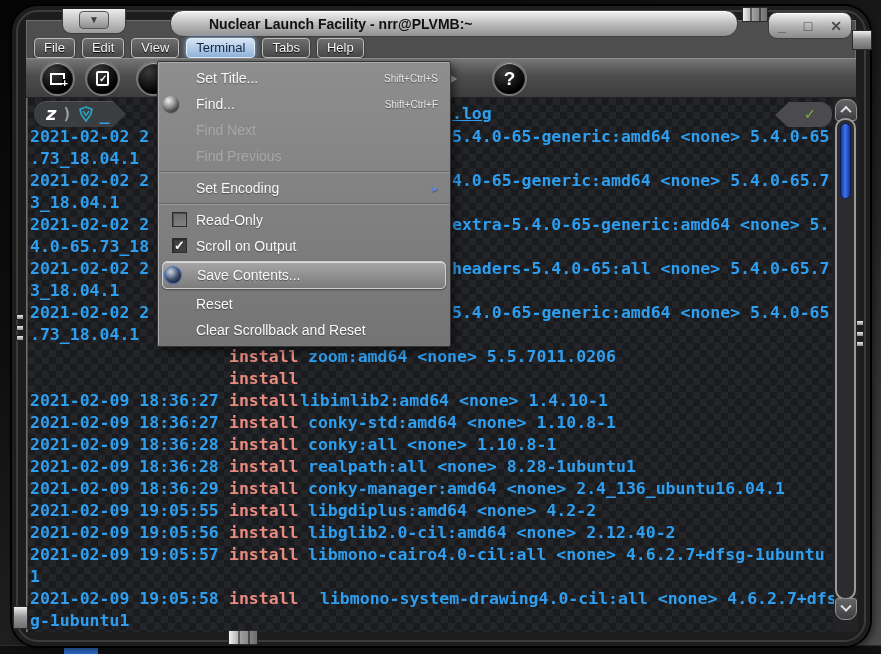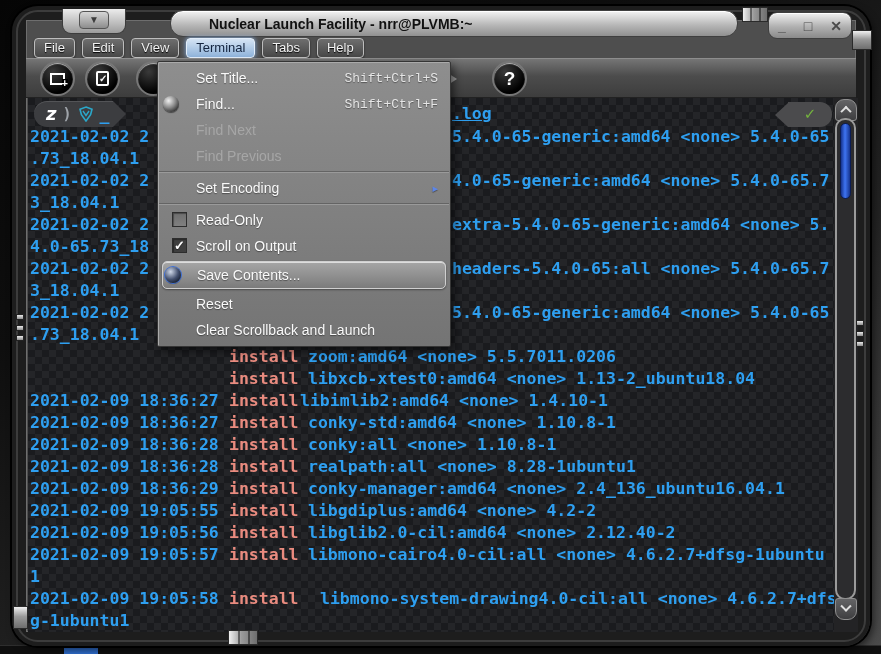--- a/index.html
+++ b/index.html
@@ -87,21 +87,21 @@
   .chev.down{transform:rotate(135deg) translate(-2px,2px);}
   .groove{position:absolute;left:1px;top:20px;width:21px;height:482px;border:2px solid #9a9a9a;border-radius:10px;background:#2c2c2e;}
   .thumb{position:absolute;left:3px;top:3px;width:11px;height:76px;border-radius:6px;border:1px solid #0b1d55;
     background:linear-gradient(90deg,#16348f,#3e74f2 45%,#16348f);}
   
   .cmenu{position:absolute;left:157px;top:61px;width:294px;background:linear-gradient(180deg,#8e8e8e,#747474);
     border:1px solid #353535;border-radius:2px;box-shadow:3px 4px 8px rgba(0,0,0,.55), inset 1px 1px 0 #aaa;
     padding:3px 0;z-index:5;}
   .mi{position:relative;height:26px;display:flex;align-items:center;padding:0 12px 0 38px;font-size:14px;color:#fafafa;text-shadow:0 1px 1px rgba(0,0,0,.4);}
   .mi.disabled{color:#a6a6a6;text-shadow:none;}
-  .mi .sc{margin-left:auto;font-size:13px;color:#e6e6e6;font-family:Liberation Mono, monospace;}
+  .mi .sc{margin-left:auto;font-size:10px;color:#e6e6e6;}
   .mi.hl{height:28px;margin:2px 4px;padding-left:34px;border-radius:5px;background:linear-gradient(180deg,#a6a6a6,#7b7b7b);
     border:1px solid #cfcfcf;box-shadow:inset 0 1px 0 #ddd,0 1px 2px rgba(0,0,0,.4);}
   .msep{height:2px;margin:2px 1px;background:#646464;border-bottom:1px solid #9a9a9a;}
   .sphere{position:absolute;left:5px;top:5px;width:16px;height:16px;border-radius:50%;
     background:radial-gradient(circle at 35% 30%,#efefef,#8a8a8a 45%,#2f2f2f 80%);box-shadow:0 1px 1px rgba(0,0,0,.5);}
   .sphere.save{background:radial-gradient(circle at 35% 30%,#cfd8e8,#43506e 50%,#0d1626 85%);box-shadow:0 0 0 1px #3d6fd8,0 1px 1px rgba(0,0,0,.5);}
   .mi.hl .sphere{left:2px;top:5px;}
   .cbox{position:absolute;left:14px;top:5px;width:15px;height:15px;border:1px solid #2d2d2d;
     background:linear-gradient(180deg,#6e6e6e,#808080);box-shadow:inset 1px 1px 1px rgba(0,0,0,.35);}
   .cbox.checked{background:#3f3f3f;color:#fff;font-size:13px;line-height:14px;text-align:center;font-weight:bold;}
@@ -213,21 +213,20 @@
         </div>
         <div class="tline" style="top: 226px;">
           <span class="c-blue" style="left: 2px;">.73_18.04.1</span>
         </div>
         <div class="tline" style="top: 248px;">
           <span class="c-salmon" style="left: 201px;">install</span>
           <span class="c-blue" style="left: 280px;">zoom:amd64 &lt;none&gt; 5.5.7011.0206</span>
         </div>
         <div class="tline" style="top: 270px;">
           <span class="c-salmon" style="left: 201px;">install</span>
-          <span class="c-blue" style="left: 280px;">libxcb-xtest0:amd64 &lt;none&gt; 1.13-2_ubuntu18.04</span>
         </div>
         <div class="tline" style="top: 292px;">
           <span class="c-blue" style="left: 2px;">2021-02-09 18:36:27</span>
           <span class="c-salmon" style="left: 201px;">install</span>
           <span class="c-blue" style="left: 272px;">libimlib2:amd64 &lt;none&gt; 1.4.10-1</span>
         </div>
         <div class="tline" style="top: 314px;">
           <span class="c-blue" style="left: 2px;">2021-02-09 18:36:27</span>
           <span class="c-salmon" style="left: 201px;">install</span>
           <span class="c-blue" style="left: 280px;">conky-std:amd64 &lt;none&gt; 1.10.8-1</span>
@@ -319,21 +318,21 @@
         <span>Scroll on Output</span>
       </div>
       <div class="mi hl">
         <div class="sphere save"></div>
         <span>Save Contents...</span>
       </div>
       <div class="mi">
         <span>Reset</span>
       </div>
       <div class="mi">
-        <span>Clear Scrollback and Launch</span>
+        <span>Clear Scrollback and Reset</span>
       </div>
     </div>
 
   <div class="joint v" style="left:742px;top:7px;width:26px;height:15px;">
       <div class="rib" style="left:7px;"></div>
       <div class="rib" style="left:16px;"></div>
     </div>
   <div class="joint" style="left:852px;top:30px;width:20px;height:20px;"></div>
   <div class="joint" style="left:13px;top:606px;width:15px;height:23px;"></div>
   <div class="joint v" style="left:228px;top:630px;width:30px;height:15px;">

